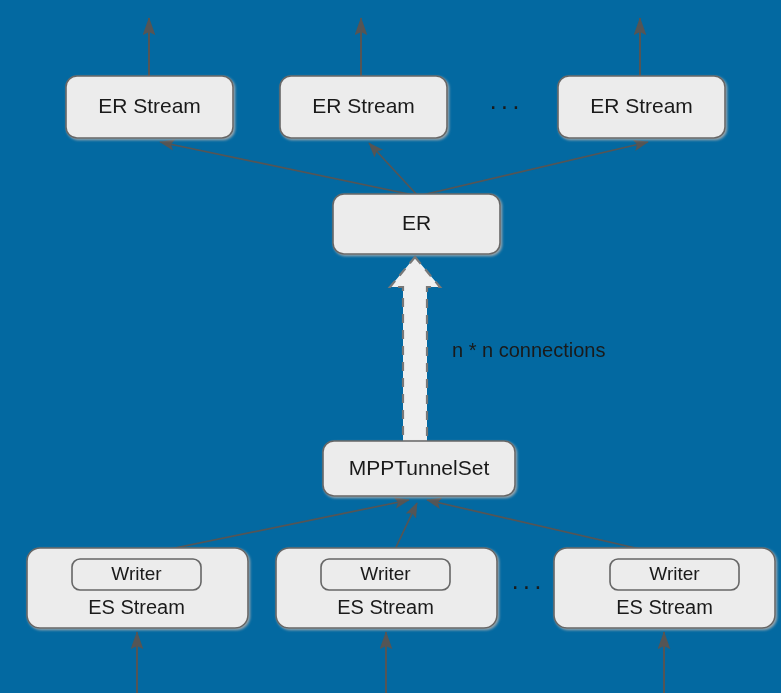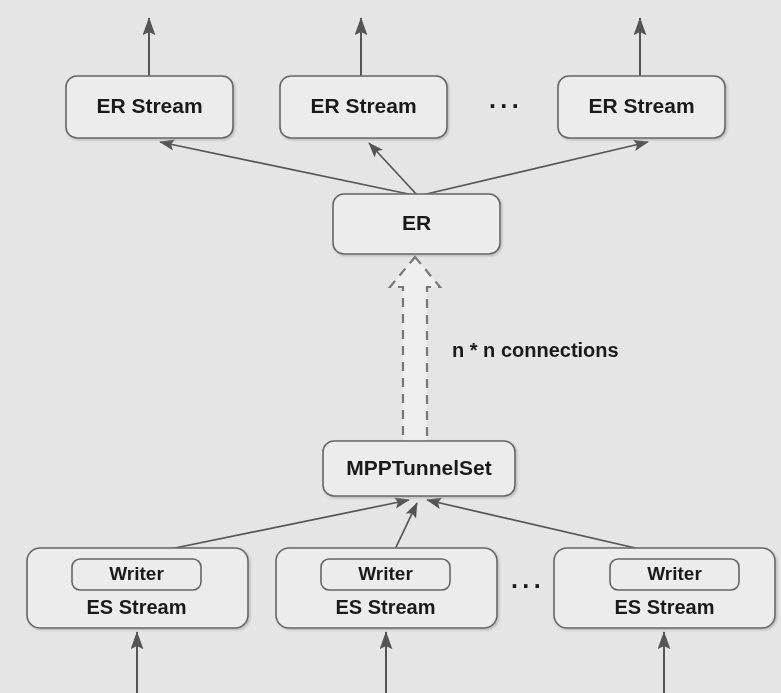--- a/index.html
+++ b/index.html
@@ -7,23 +7,22 @@
     padding: 0;
     background: #ffffff;
   }
   body {
     font-family: "Liberation Sans", sans-serif;
   }
   #canvas {
     position: relative;
     width: 781px;
     height: 693px;
-    background: #e5e5e5;
+    background: #0369a1;
     overflow: hidden;
-    font-weight: bold;
   }
   #diagram-svg {
     position: absolute;
     top: 0;
     left: 0;
     width: 781px;
     height: 693px;
   }
   .node-label {
     font-family: "Liberation Sans", sans-serif;

